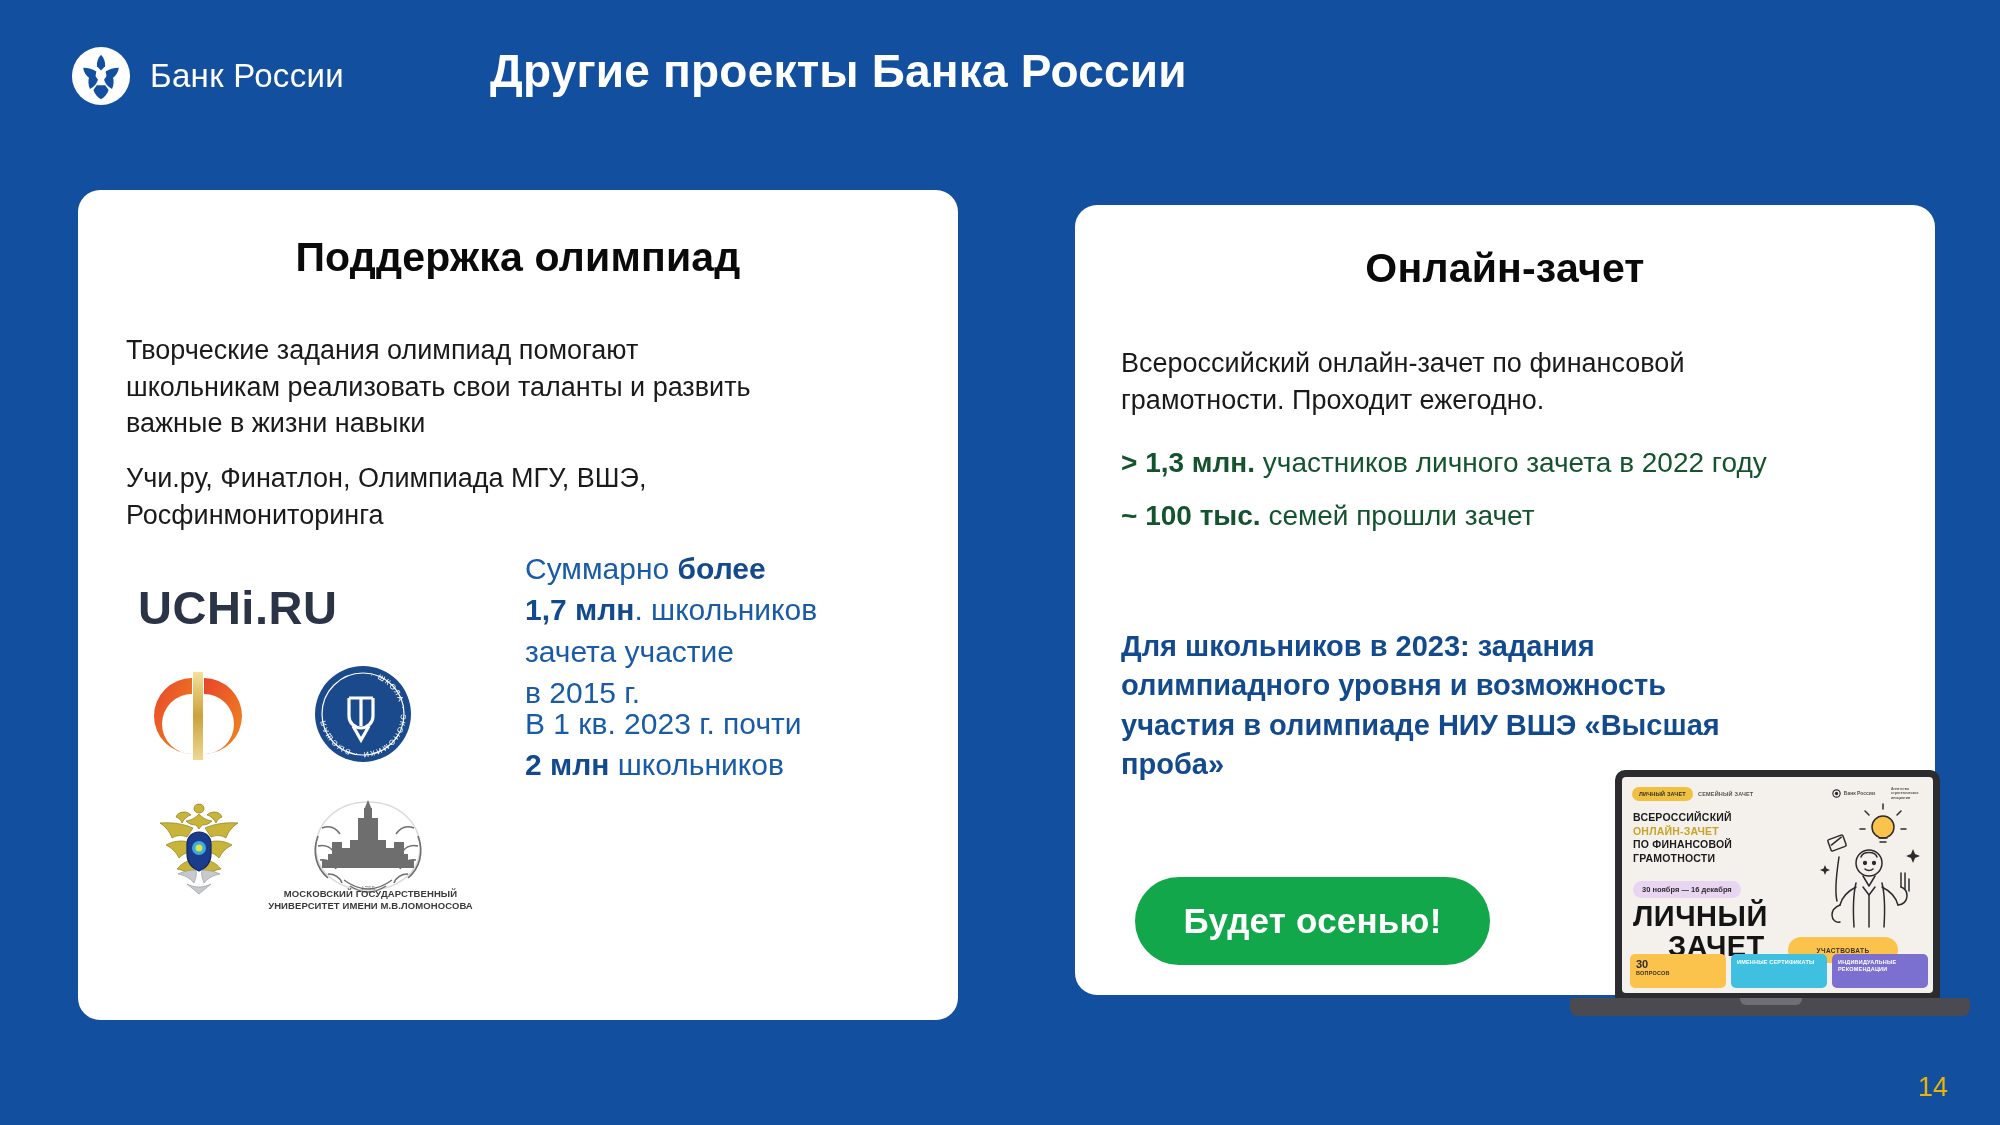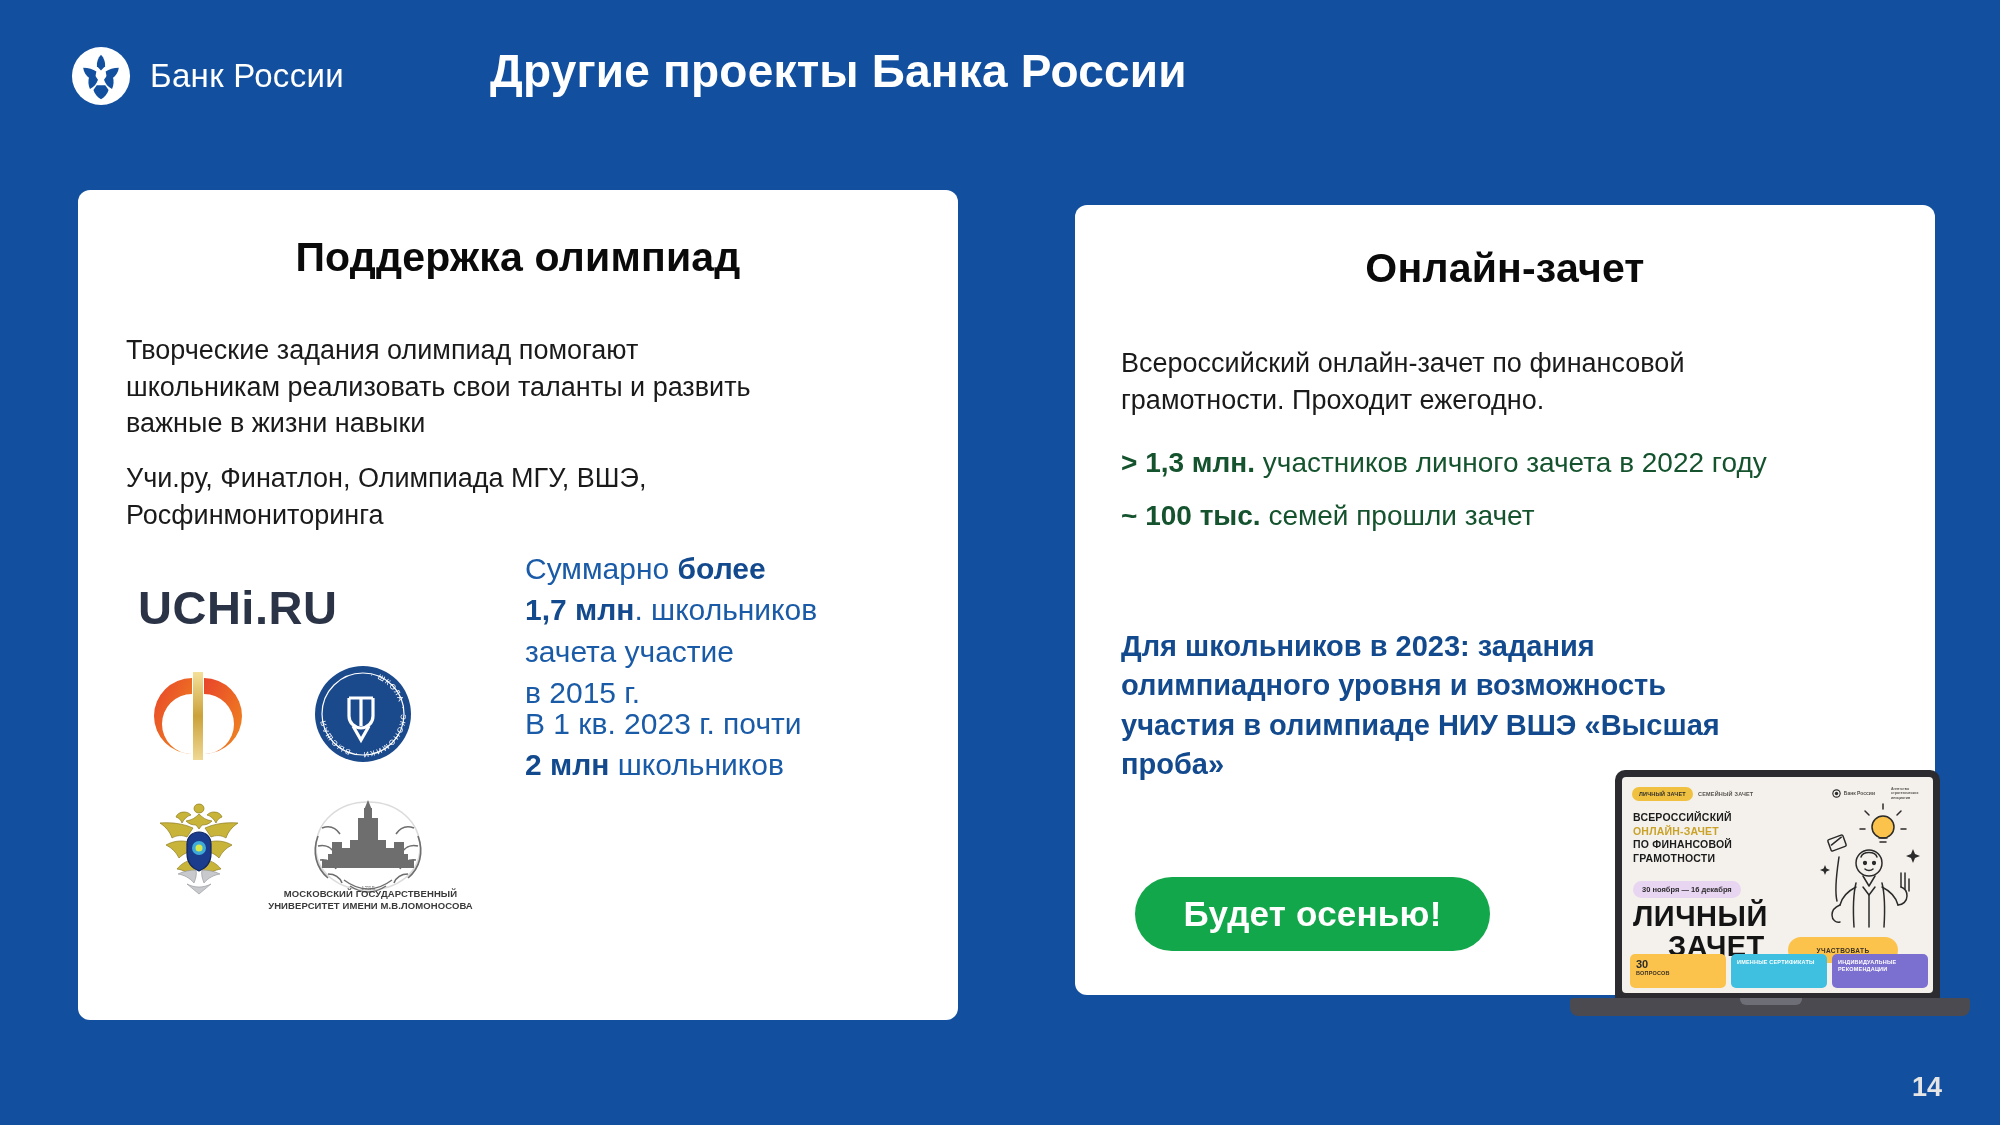--- a/index.html
+++ b/index.html
@@ -20,21 +20,21 @@
   #brand { position: absolute; left: 70px; top: 45px; display: flex; align-items: center; gap: 18px; }
   #brand-mark { width: 62px; height: 62px; flex: none; }
   #brand-name { color: #FFFFFF; font-size: 33px; letter-spacing: .3px; font-weight: 400; white-space: nowrap; }
   #slide-title {
     position: absolute; left: 490px; top: 44px;
     color: #FFFFFF; font-size: 46px; font-weight: bold; letter-spacing: .2px; white-space: nowrap;
   }
 
   
   .card {
-    position: absolute; background: #FFFFFF; border-radius: 12px;
+    position: absolute; background: #FFFFFF; border-radius: 22px;
   }
   #card-left  { left: 78px;  top: 190px; width: 880px; height: 830px; }
   #card-right { left: 1075px; top: 205px; width: 860px; height: 790px; }
 
   .card-title {
     text-align: center; font-size: 41px; font-weight: bold; color: #0A0A0A;
     letter-spacing: .2px;
   }
   #card-left .card-title  { margin-top: 44px; }
   #card-right .card-title { margin-top: 40px; }
@@ -80,21 +80,21 @@
   #kpi-2 { left: 46px; top: 293px; }
   #kpi-3 { left: 46px; top: 346px; }
 
   #right-highlight {
     position: absolute; left: 46px; top: 422px; width: 660px;
     font-size: 29px; font-weight: bold; color: #134A8E; line-height: 1.36;
   }
 
   #cta-button {
     position: absolute; left: 60px; top: 672px;
-    width: 355px; height: 74px; border-radius: 44px;
+    width: 355px; height: 88px; border-radius: 44px;
     background: #12A74A; border: none; cursor: pointer;
     display: flex; align-items: center; justify-content: center;
     color: #FFFFFF; font-size: 35px; font-weight: bold; letter-spacing: .2px;
     font-family: "Liberation Sans", sans-serif;
   }
 
   
   #laptop { position: absolute; left: 1570px; top: 770px; width: 400px; height: 290px; }
   #laptop-lid {
     position: absolute; left: 45px; top: 0; width: 325px; height: 230px;
@@ -143,22 +143,22 @@
   #mock-cards { position: absolute; left: 8px; bottom: 5px; width: 298px; display: flex; gap: 5px; }
   .mock-card { height: 34px; border-radius: 5px; padding: 5px 6px; flex: 1; }
   .mock-card .big { font-size: 11px; font-weight: bold; color: #2B2B2B; line-height: 1; }
   .mock-card .small { font-size: 5.5px; font-weight: bold; color: #FFFFFF; line-height: 1.25; letter-spacing: .2px; }
   .mock-card .small-dark { font-size: 5.5px; font-weight: bold; color: #3A3024; line-height: 1.25; letter-spacing: .2px; }
   #mock-card-1 { background: #FBC34C; }
   #mock-card-2 { background: #3FC0E0; }
   #mock-card-3 { background: #7B6FD0; }
 
   #page-number {
-    position: absolute; right: 58px; bottom: 22px;
-    color: #e5e5e5; font-size: 27px; font-weight: bold;
+    position: absolute; right: 52px; bottom: 22px;
+    color: #eab308; font-size: 27px;
   }
 </style>
 </head>
 <body>
 
 <div id="slide">
 
   <div id="header">
 
     <div id="brand">

